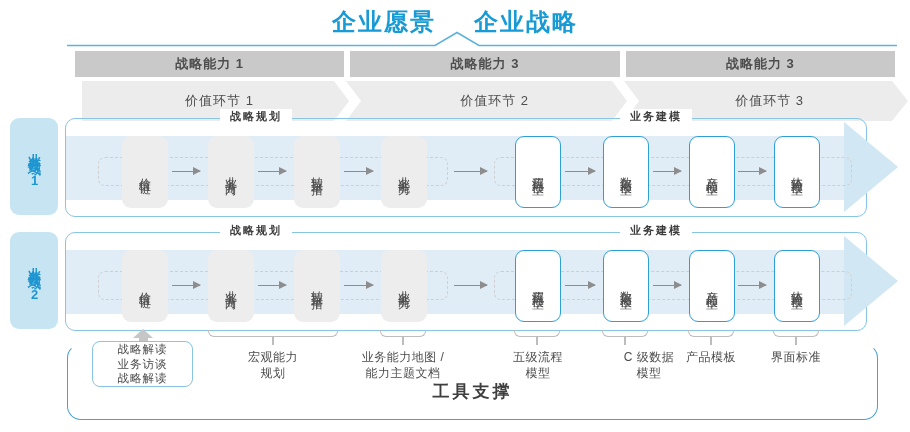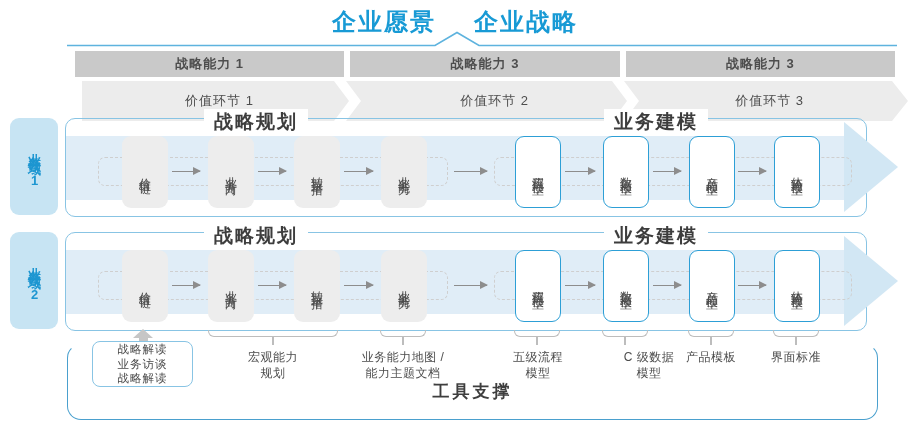--- a/index.html
+++ b/index.html
@@ -36,21 +36,21 @@
 
   
   .row{position:absolute;left:65px;width:800px;height:97px;border:1.3px solid #88c4e4;border-radius:10px;}
   .r1{top:118px;} .r2{top:232px;}
   .band{position:absolute;left:0;top:17px;width:779px;height:64px;background:#e0edf7;}
   .bandhead{position:absolute;left:778px;top:3px;width:0;height:0;
             border-top:45px solid transparent;border-bottom:45px solid transparent;border-left:54px solid #d2e7f4;}
   .dashed{position:absolute;top:38px;height:27px;border:1.5px dashed #cfcfcf;border-radius:7px;}
   .da{left:32px;width:348px;} .db{left:428px;width:356px;}
   .seclabel{position:absolute;top:-10px;transform:translateX(-50%);background:#fff;padding:0 10px;
-            font-size:19px;font-weight:bold;color:#3d3d3d;letter-spacing:2px;z-index:4;}
+            font-size:11px;font-weight:bold;color:#3d3d3d;letter-spacing:2px;z-index:4;}
   .sp{left:190px;} .sm{left:590px;}
   .node{position:absolute;top:17px;width:46px;height:72px;border-radius:9px;display:flex;
         align-items:center;justify-content:center;z-index:2;box-sizing:border-box;}
   .node .vtext{font-size:12px;color:#4a4a4a;letter-spacing:2.5px;line-height:1;}
   .gray{background:#ededed;}
   .blue{background:#fff;border:1.4px solid #2d9fd6;}
   .n0{left:56px;} .n1{left:142px;} .n2{left:228px;} .n3{left:315px;}
   .n4{left:449px;} .n5{left:537px;} .n6{left:623px;} .n7{left:708px;}
   .arr{position:absolute;top:51.5px;height:1.6px;background:#8d8d8d;z-index:3;}
   .arr::after{content:'';position:absolute;right:-1px;top:-3.7px;width:0;height:0;

